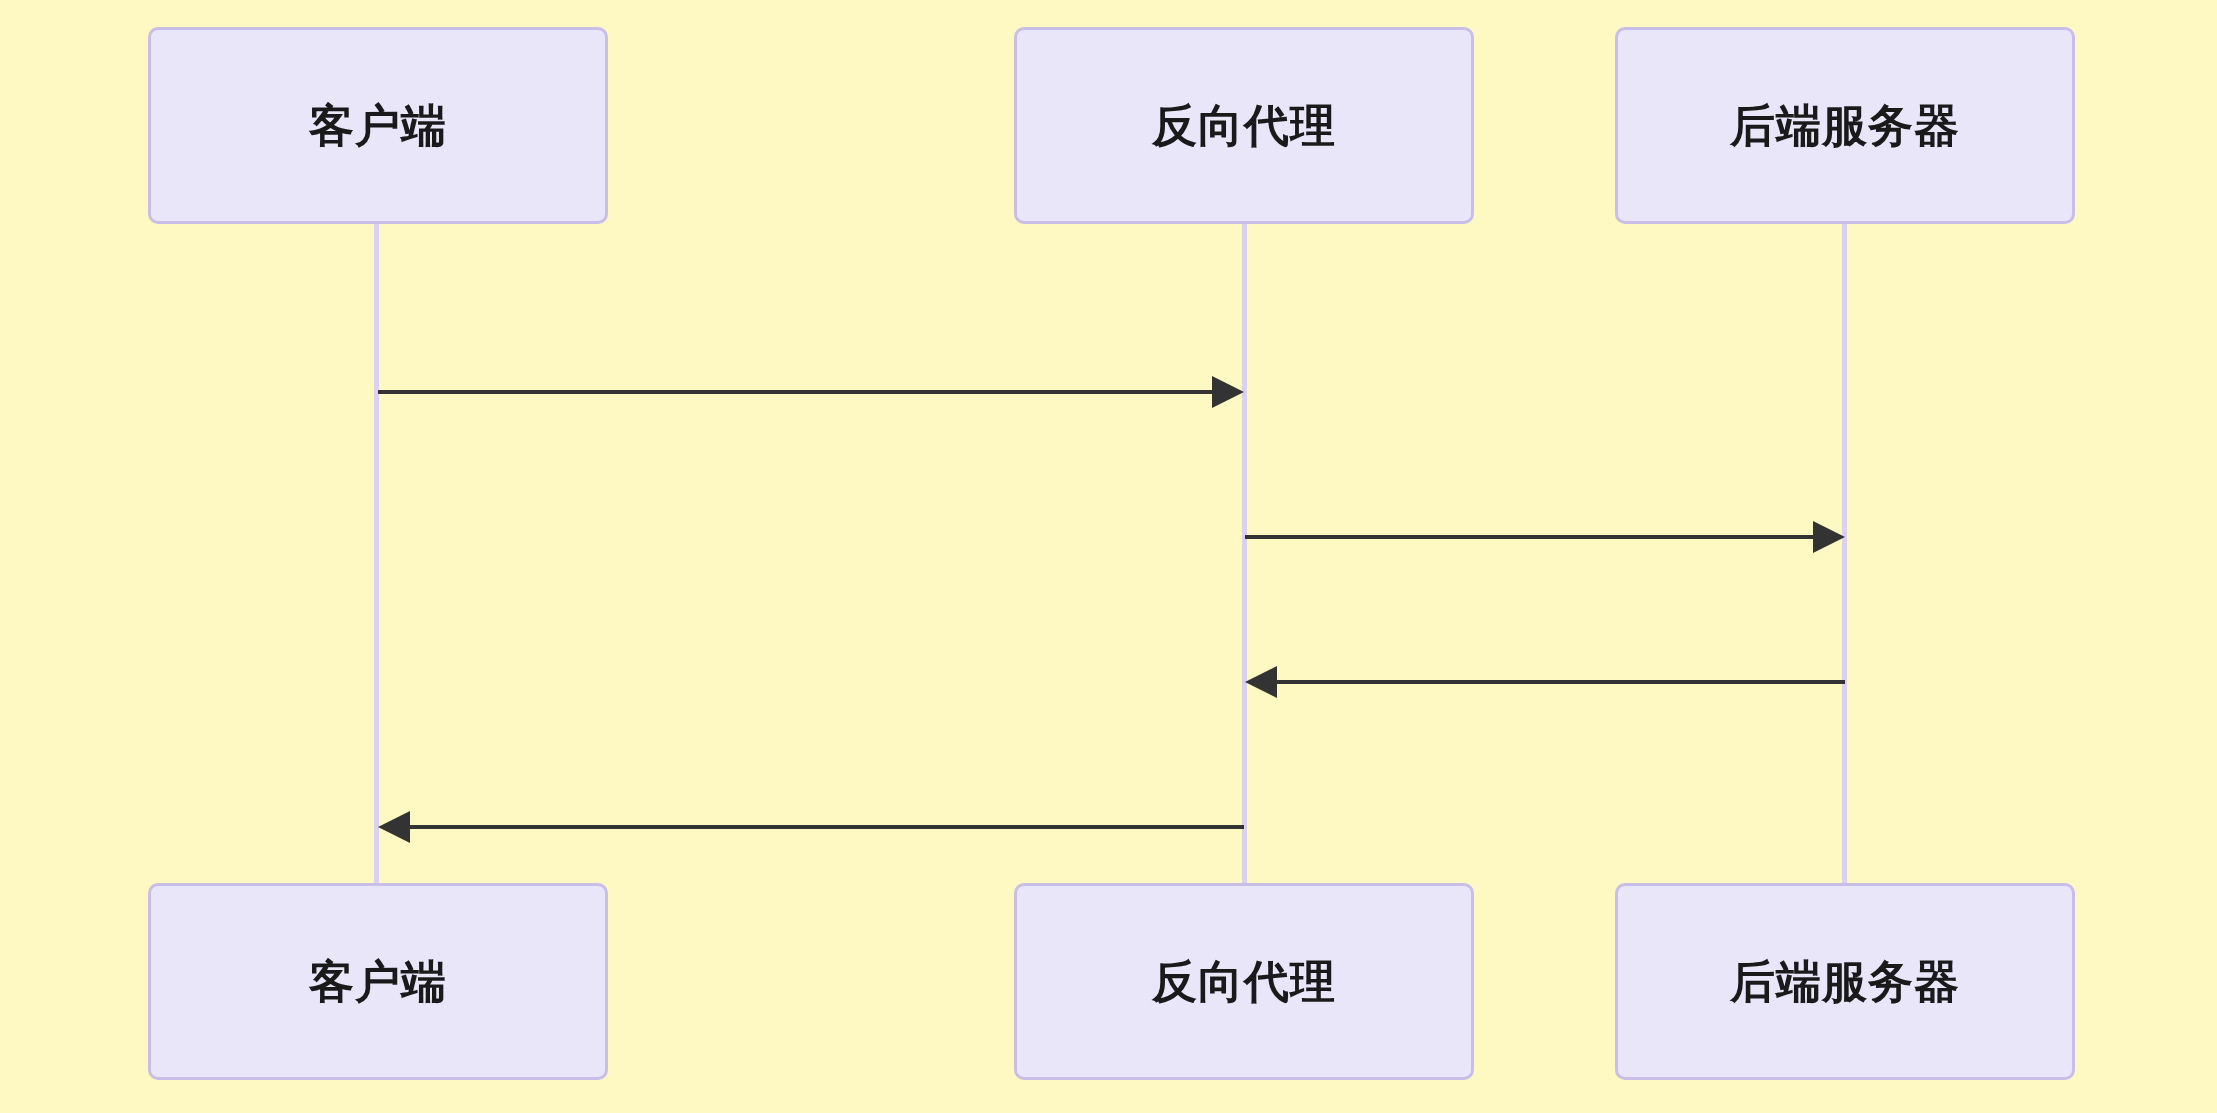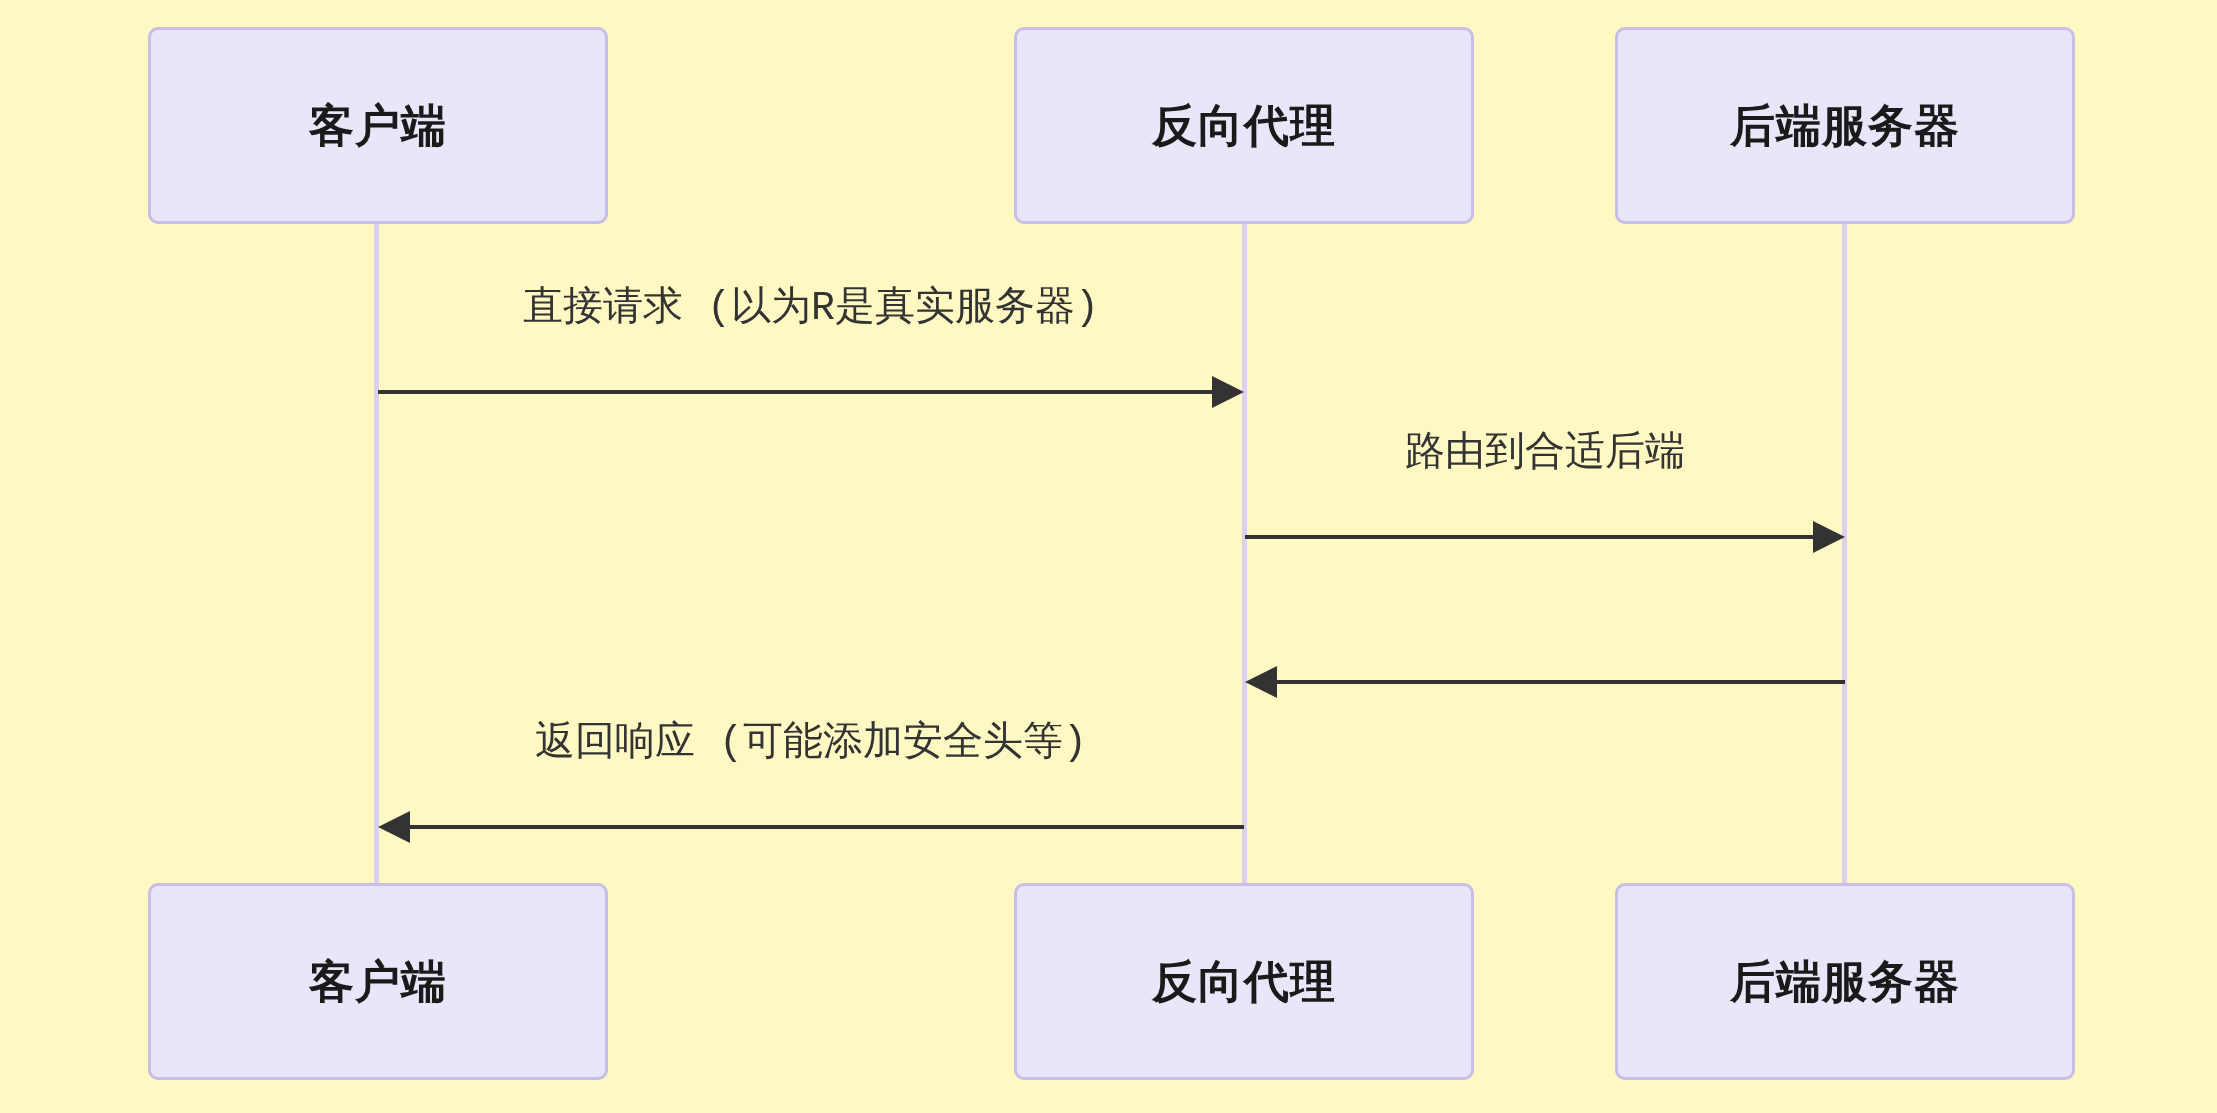--- a/index.html
+++ b/index.html
@@ -85,28 +85,25 @@
   <div class="actor-box" style="left:148px; top:883px;">
     <span>客户端</span>
   </div>
   <div class="actor-box" style="left:1014px; top:883px;">
     <span>反向代理</span>
   </div>
   <div class="actor-box" style="left:1615px; top:883px;">
     <span>后端服务器</span>
   </div>
 
-  <div class="msg-label" style="left:361px; top:283px;">直接请求 (以为R是真实服务器)</div>
   <div class="msg-line" style="left:378px; top:390px; width:834px;"></div>
   <div class="arrow-head right" style="left:1212px; top:376px;"></div>
 
-  <div class="msg-label" style="left:1095px; top:428px;">路由到合适后端</div>
   <div class="msg-line" style="left:1245px; top:535px; width:568px;"></div>
   <div class="arrow-head right" style="left:1813px; top:521px;"></div>
 
   <div class="msg-line" style="left:1277px; top:680px; width:568px;"></div>
   <div class="arrow-head left" style="left:1245px; top:666px;"></div>
 
-  <div class="msg-label" style="left:361px; top:718px;">返回响应 (可能添加安全头等)</div>
   <div class="msg-line" style="left:410px; top:825px; width:834px;"></div>
   <div class="arrow-head left" style="left:378px; top:811px;"></div>
 
 </div>
 
 </body></html>

